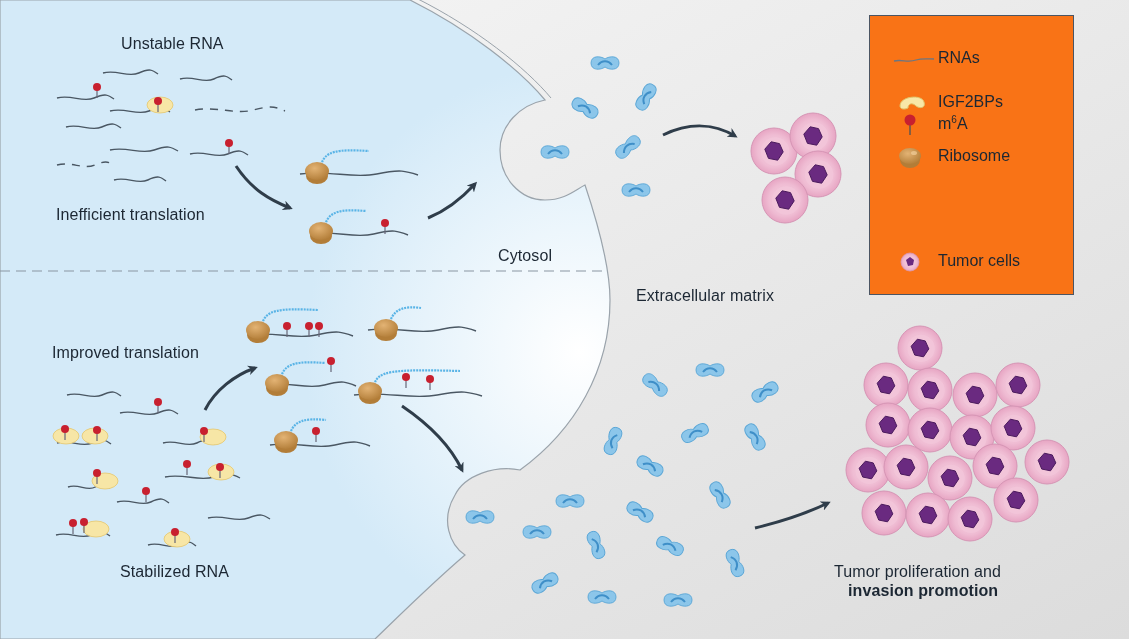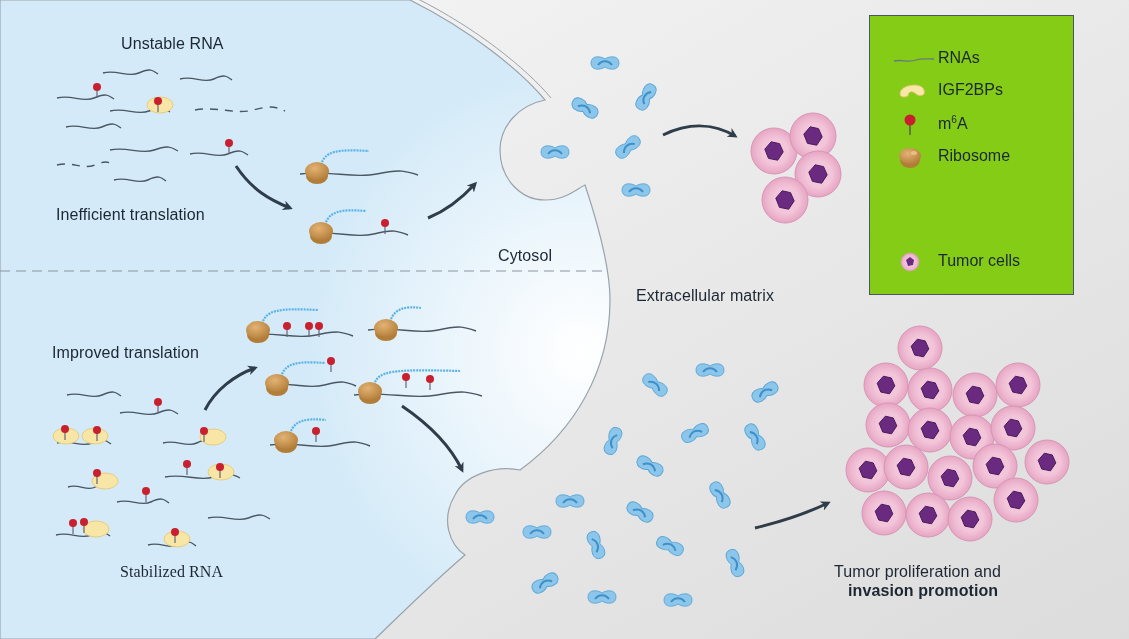--- a/index.html
+++ b/index.html
@@ -1,20 +1,20 @@
 <!DOCTYPE html>
 <html><head>
 <meta charset="utf-8">
 <style>
   html, body { margin: 0; padding: 0; background: #ffffff; }
   body { width: 1129px; height: 639px; overflow: hidden; font-family: "Liberation Sans", "DejaVu Sans", sans-serif; }
   #stage { position: relative; width: 1129px; height: 639px; }
   #diagram { position: absolute; left: 0; top: 0; }
   .lbl { position: absolute; color: #1c2733; font-size: 16px; white-space: nowrap; letter-spacing: 0.1px; }
-  .legend { position: absolute; left: 869px; top: 15px; width: 205px; height: 280px; border: 1.5px solid #4b5563; background: #84cc16; box-sizing: border-box; }
+  .legend { position: absolute; left: 869px; top: 15px; width: 205px; height: 280px; border: 1.5px solid #4b5563; background: #f97316; box-sizing: border-box; }
   .legend-row { position: absolute; left: 0; width: 100%; height: 26px; }
   .legend-row .ico { position: absolute; left: 22px; top: 0; width: 44px; height: 26px; }
   .legend-row .txt { position: absolute; left: 68px; top: 3px; font-size: 16px; color: #1c2733; white-space: nowrap; }
   .legend-row .txt sup { font-size: 10px; }
   .watermark { position: absolute; left: 724px; top: 568px; font-family: "DejaVu Sans", sans-serif; font-size: 34px; color: rgba(255,255,255,0.92); text-shadow: 2px 2px 2px rgba(80,80,80,0.65); letter-spacing: 1px; white-space: nowrap; }
 </style>
 </head>
 <body>
 
 <div id="stage">
@@ -369,32 +369,32 @@
           <path d="M-8.8,-1.7600000000000002 L-2.64,-8.8 L5.28,-7.040000000000001 L8.8,0.8800000000000001 L3.5200000000000005,8.8 L-5.28,7.040000000000001 Z" fill="#6a2a80" stroke="#4a1a5c" stroke-width="1"></path>
         </g>
       </g>
   </svg>
 
   <div class="lbl" style="left:121px;top:35px;">Unstable RNA</div>
   <div class="lbl" style="left:56px;top:206px;">Inefficient translation</div>
   <div class="lbl" style="left:498px;top:247px;">Cytosol</div>
   <div class="lbl" style="left:636px;top:287px;text-align:right;">Extracellular matrix</div>
   <div class="lbl" style="left:52px;top:344px;">Improved translation</div>
-  <div class="lbl" style="left:120px;top:563px;font-family:Liberation Serif, serif;">Stabilized RNA</div>
+  <div class="lbl" style="left:120px;top:563px;">Stabilized RNA</div>
   <div class="lbl" style="left:834px;top:563px;">Tumor proliferation and</div>
   <div class="lbl" style="left:848px;top:582px;font-weight:bold;">invasion promotion</div>
 
   <div class="legend">
     <div class="legend-row" style="top:30px;">
       <svg class="ico" viewBox="0 0 44 26">
           <path d="M2,15 C10,13 16,17 24,14 C30,12 36,13 42,13" fill="none" stroke="#6b7682" stroke-width="1.3"></path>
         </svg>
       <span class="txt">RNAs</span>
     </div>
-    <div class="legend-row" style="top:62px;text-align:right;">
+    <div class="legend-row" style="top:74px;text-align:right;">
       <svg class="ico" viewBox="0 0 44 26">
           <path d="M8,16 C8,6 30,4 32,12 C34,18 28,19 24,16 C20,12 16,14 16,18 C12,20 8,19 8,16 Z" fill="#f8e8a8" stroke="#e0c36a" stroke-width="1"></path>
         </svg>
       <span class="txt">IGF2BPs</span>
     </div>
     <div class="legend-row" style="top:95px;">
       <svg class="ico" viewBox="0 0 44 26">
           <line x1="18" y1="10" x2="18" y2="24" stroke="#555" stroke-width="1.4"></line>
           <circle cx="18" cy="9" r="5.5" fill="#c8202f"></circle>
         </svg>

